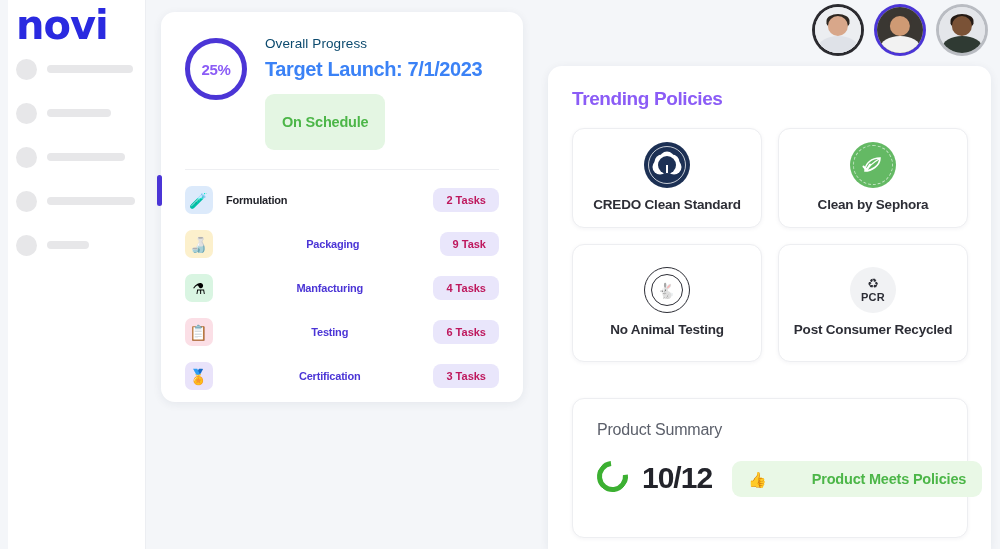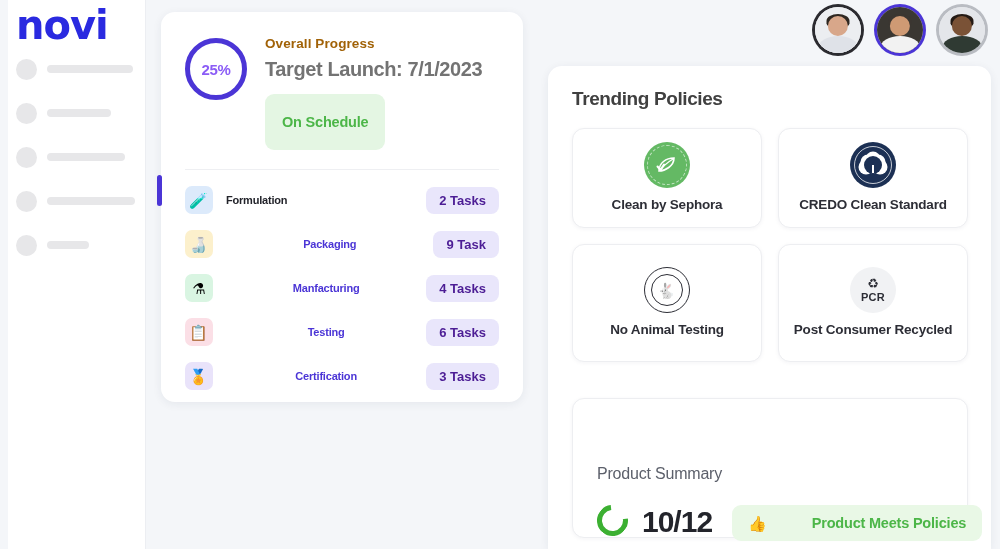--- a/index.html
+++ b/index.html
@@ -96,26 +96,25 @@
     width: 62px; height: 62px; border-radius: 50%;
     border: 5px solid #4b35d6;
     display: flex; align-items: center; justify-content: center;
   }
   .ring span {
     font-size: 15px; font-weight: 700; color: #8b5cf6;
     letter-spacing: -0.3px;
   }
   .pc-head { margin-left: 80px; }
   .pc-label {
-    font-size: 13.5px; color: #a16207; margin-bottom: 7px;
+    font-size: 13.5px; color: #0c4a6e; margin-bottom: 7px;
     letter-spacing: 0.1px;
-    font-weight: bold;
   }
   .pc-title {
-    font-size: 20px; font-weight: 700; color: #737373;
+    font-size: 20px; font-weight: 700; color: #3b82f6;
     letter-spacing: -0.4px; white-space: nowrap;
   }
   .status-pill {
     display: inline-block; margin-top: 13px;
     background: #e4f6e3; color: #4cb648;
     font-size: 14.5px; font-weight: 700;
     padding: 20px 17px; border-radius: 9px;
     letter-spacing: -0.2px;
   }
   .divider {
@@ -132,37 +131,37 @@
     display: flex; align-items: center; justify-content: center;
     font-size: 15px; line-height: 1;
   }
   .task-name {
     flex: 1; font-size: 11px; font-weight: 600;
     letter-spacing: -0.2px;
   }
   .task-name.plain { color: #23242b; font-weight: 600; }
   .task-name.linky { color: #4b35d6; font-weight: 700; text-align: center; }
   .task-badge {
-    background: #e9e6fb; color: #4c1d95;
-    font-size: 13px; font-weight: 700;
+    background: #e9e6fb; color: #be185d;
+    font-size: 11px; font-weight: 700;
     padding: 6px 13px; border-radius: 8px;
     white-space: nowrap;
   }
 
   
   .right-panel {
     position: absolute; left: 548px; top: 66px;
     width: 443px; height: 483px;
     background: #ffffff;
     border-radius: 14px 14px 0 0;
     box-shadow: 0 2px 10px rgba(30,40,70,0.07);
   }
   .rp-title {
     position: absolute; left: 24px; top: 22px;
-    font-size: 19px; font-weight: 700; color: #404040;
+    font-size: 19px; font-weight: 700; color: #8b5cf6;
     letter-spacing: -0.4px;
   }
   .policy-grid {
     position: absolute; left: 24px; top: 62px;
     width: 396px;
     display: grid; grid-template-columns: 1fr 1fr;
     gap: 16px;
   }
   .policy-card {
     background: #fff; border: 1px solid #edeef1;
@@ -248,21 +247,20 @@
     position: absolute; left: 24px; top: 332px;
     width: 396px; height: 140px;
     background: #fff; border: 1px solid #edeef1;
     border-radius: 12px;
     box-shadow: 0 1px 4px rgba(30,40,70,0.05);
     padding: 22px 24px;
   }
   .sum-title {
     font-size: 16px; color: #5c606b; font-weight: 400;
     letter-spacing: -0.2px;
-    margin-top: 44px;
   }
   .sum-row {
     display: flex; align-items: flex-start; margin-top: 22px;
   }
   .sum-ring {
     width: 31px; height: 31px; border-radius: 50%;
     border: 5px solid #3cb032;
     border-top-color: transparent;
     transform: rotate(38deg);
     flex: none; margin-right: 14px;
@@ -385,43 +383,43 @@
         <div class="task-badge">3 Tasks</div>
       </div>
 
     </div>
   </div>
 
   <div class="right-panel">
     <div class="rp-title">Trending Policies</div>
 
     <div class="policy-grid">
+
+      <div class="policy-card">
+        <div class="policy-badge">
+          <div class="seal-credo">
+              <div class="bloom"></div>
+            </div>
+        </div>
+        <div class="policy-label">CREDO Clean Standard</div>
+      </div>
 
       <div class="policy-card">
         <div class="policy-badge">
           <div class="seal-sephora">
             <svg width="24" height="24" viewBox="0 0 24 24" aria-hidden="true">
               <path d="M4 18 C10 18 19 13 19 5 C11 5 4 10 4 18 Z" fill="none" stroke="#ffffff" stroke-width="1.6"></path>
               <path d="M5 18 C8 13 13 9 18 6" stroke="#ffffff" stroke-width="1.3" fill="none"></path>
               <path d="M2.5 13.5 L5.5 17 L9 11.5" stroke="#ffffff" stroke-width="2" fill="none" stroke-linecap="round" stroke-linejoin="round"></path>
             </svg>
           </div>
         </div>
         <div class="policy-label">Clean by Sephora</div>
       </div>
 
-      <div class="policy-card">
-        <div class="policy-badge">
-          <div class="seal-credo">
-              <div class="bloom"></div>
-            </div>
-        </div>
-        <div class="policy-label">CREDO Clean Standard</div>
-      </div>
-
       <div class="policy-card tall">
         <div class="policy-badge">
           <div class="seal-bunny">
               <div class="inner">🐇</div>
             </div>
         </div>
         <div class="policy-label">No Animal Testing</div>
       </div>
 
       <div class="policy-card tall">

